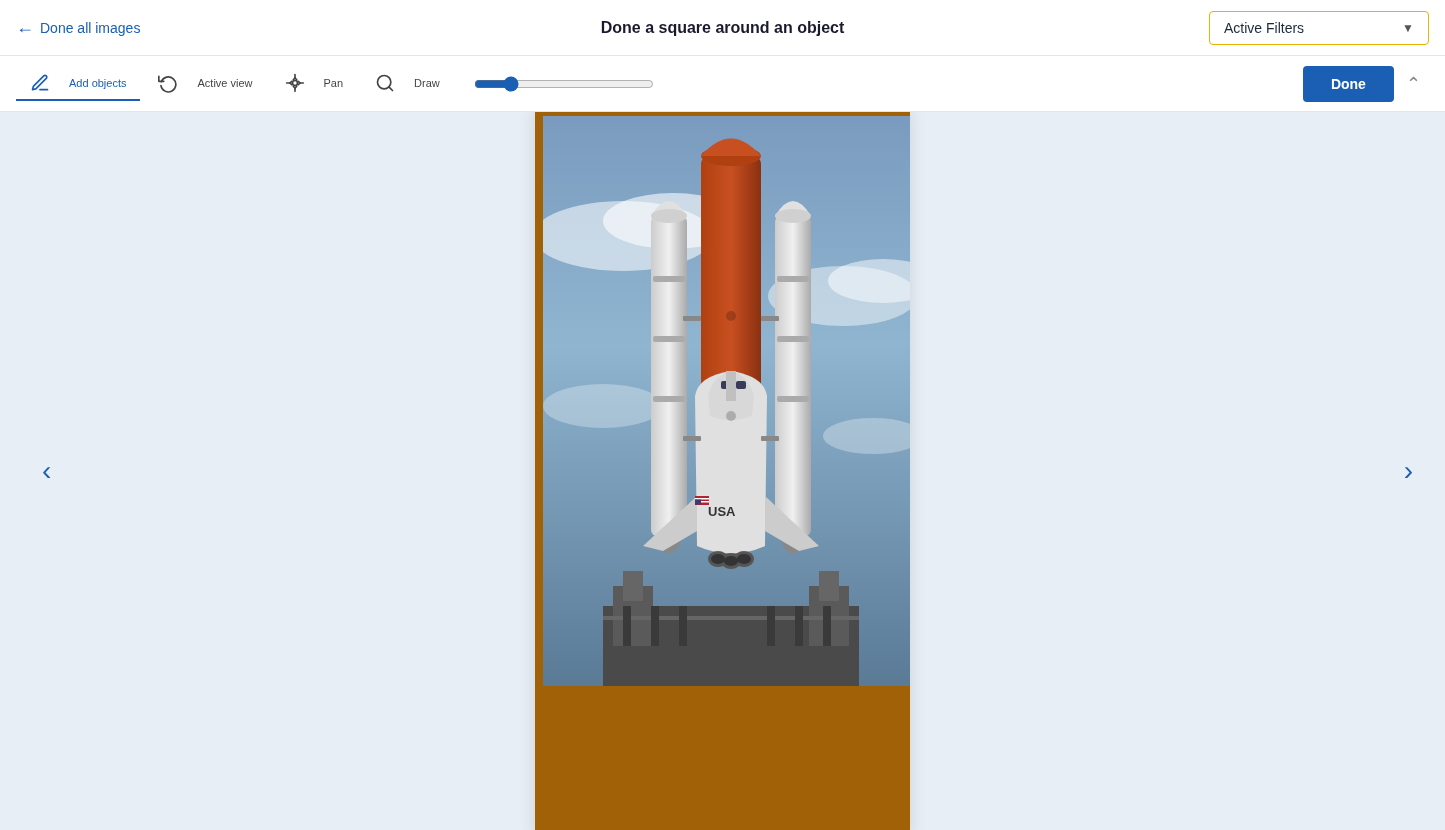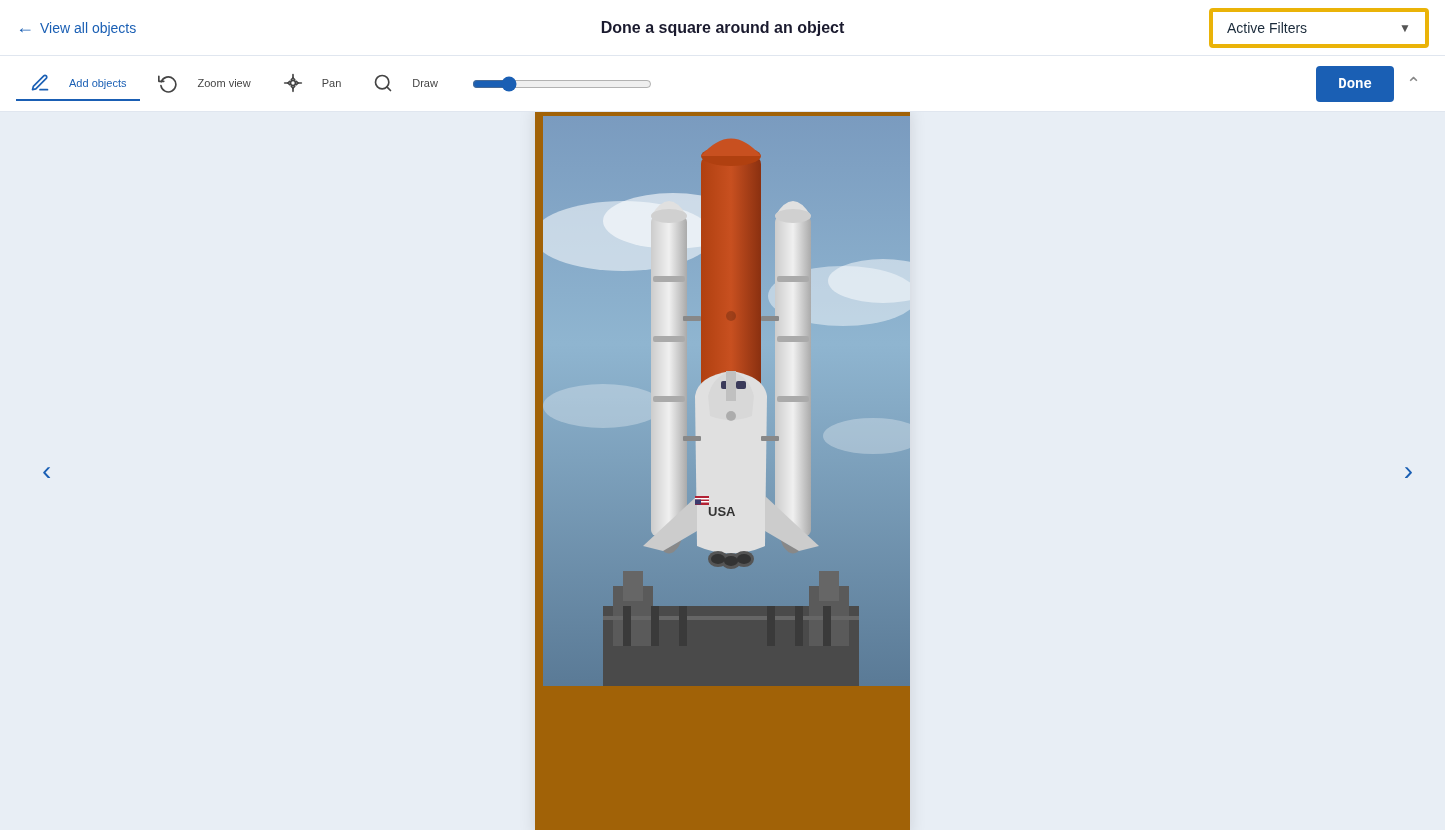--- a/index.html
+++ b/index.html
@@ -35,21 +35,21 @@
       left: 50%;
       transform: translateX(-50%);
       font-size: 16px;
       font-weight: 600;
       color: #1a1a2e;
     }
     .active-filters-btn {
       display: flex;
       align-items: center;
       gap: 12px;
-      border: 4px solid #eab308;
+      border: 1px solid #eab308;
       border-radius: 4px;
       padding: 8px 14px;
       font-size: 14px;
       color: #1a2a3a;
       background: #fff;
       cursor: pointer;
       min-width: 220px;
       justify-content: space-between;
     }
     .chevron-down {
@@ -98,25 +98,24 @@
       width: 180px;
       accent-color: #1a5fb4;
       cursor: pointer;
     }
     .done-btn {
       margin-left: auto;
       background: #1a5fb4;
       color: #fff;
       border: none;
       border-radius: 4px;
-      padding: 10px 22px;
+      padding: 10px 28px;
       font-size: 14px;
       font-weight: 600;
       cursor: pointer;
-      font-family: Liberation Mono, monospace;
     }
     .collapse-btn {
       background: transparent;
       border: none;
       cursor: pointer;
       font-size: 18px;
       color: #888;
       padding: 4px 8px;
     }
 
@@ -157,21 +156,21 @@
       height: 726px;
       overflow: hidden;
     }
   </style>
 </head>
 <body>
 
 <div class="top-bar">
   <a class="back-link">
     <span class="back-arrow">←</span>
-    <span>View all objects</span>
+    <span>Done all images</span>
   </a>
   <span class="top-bar-title">Done a square around an object</span>
   <button class="active-filters-btn">
     <span>Active Filters</span>
     <span class="chevron-down">▼</span>
   </button>
 </div>
 
 <div class="toolbar">
 
@@ -181,21 +180,21 @@
       <path d="M16.5 3.5a2.121 2.121 0 013 3L7 19l-4 1 1-4L16.5 3.5z"></path>
     </svg>
     <span>Add objects</span>
   </button>
 
   <button class="tool-btn">
     <svg viewBox="0 0 24 24" fill="none" stroke="#444" stroke-width="2" stroke-linecap="round" stroke-linejoin="round">
       <polyline points="1 4 1 10 7 10"></polyline>
       <path d="M3.51 15a9 9 0 1 0 .49-4.5"></path>
     </svg>
-    <span>Zoom view</span>
+    <span>Active view</span>
   </button>
 
   <button class="tool-btn">
     <svg viewBox="0 0 24 24" fill="none" stroke="#444" stroke-width="2" stroke-linecap="round" stroke-linejoin="round">
       <line x1="12" y1="2" x2="12" y2="6"></line>
       <line x1="12" y1="18" x2="12" y2="22"></line>
       <line x1="2" y1="12" x2="6" y2="12"></line>
       <line x1="18" y1="12" x2="22" y2="12"></line>
       <circle cx="12" cy="12" r="3"></circle>
       <line x1="12" y1="6" x2="10" y2="8"></line>

